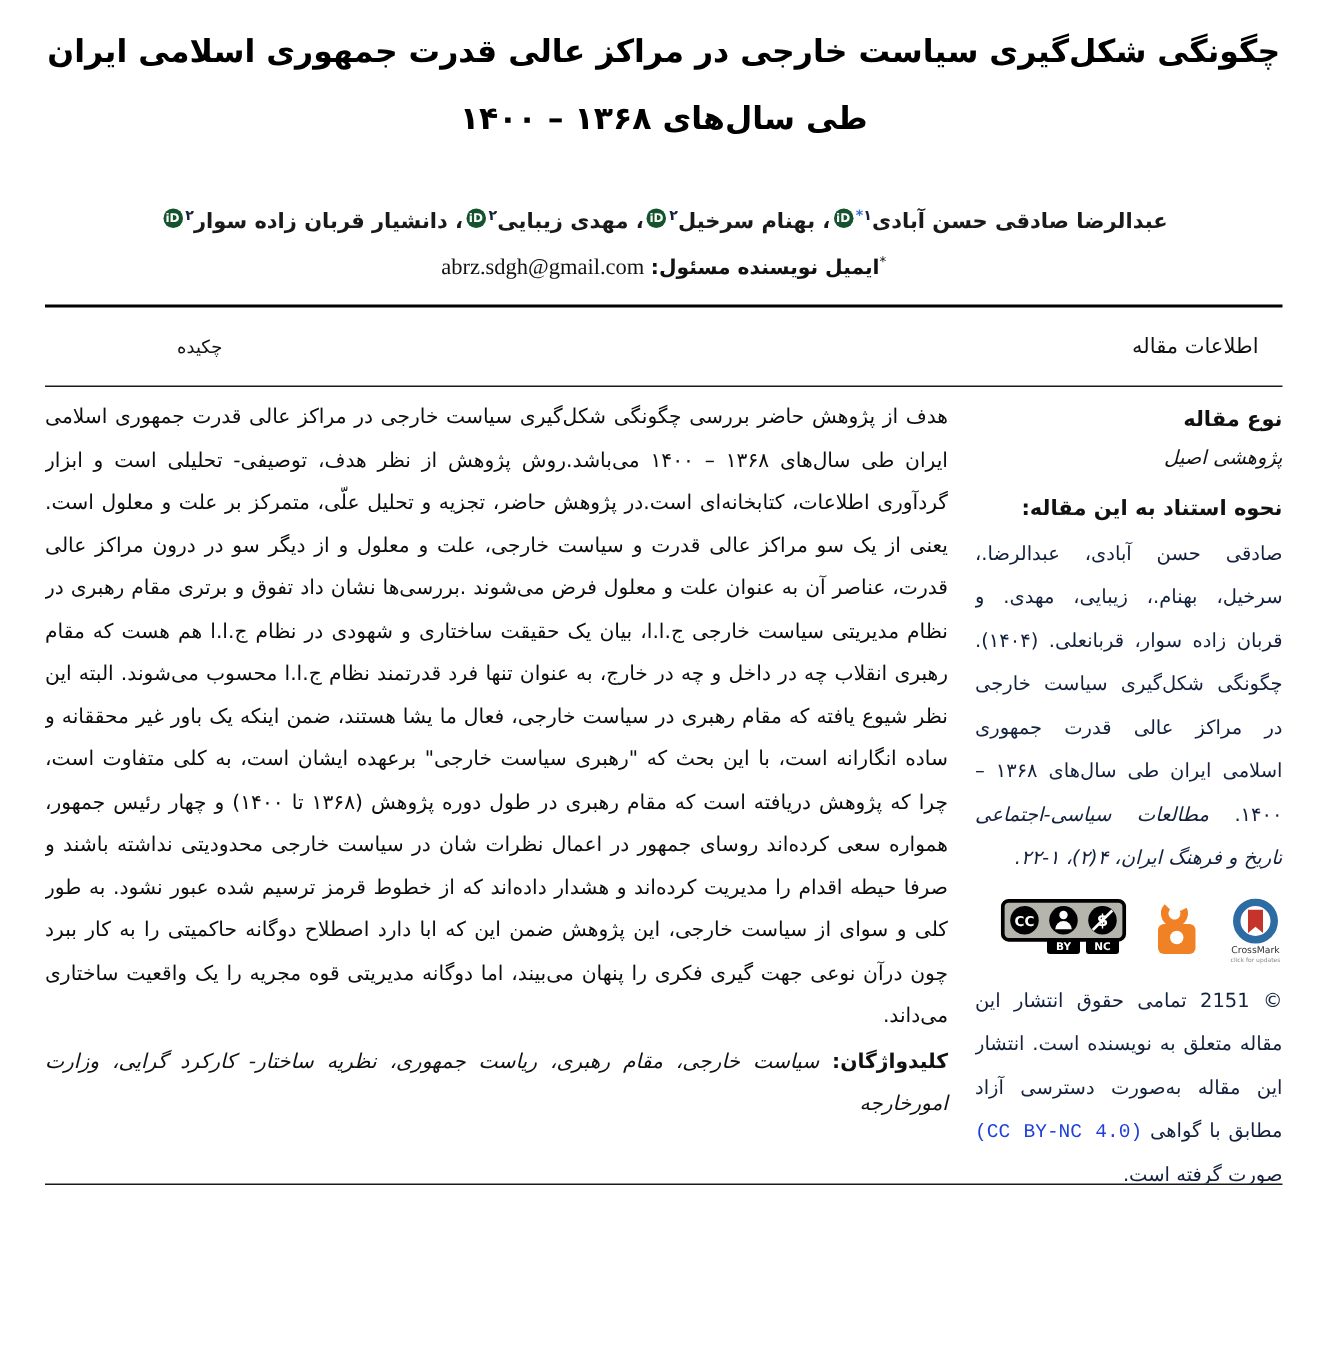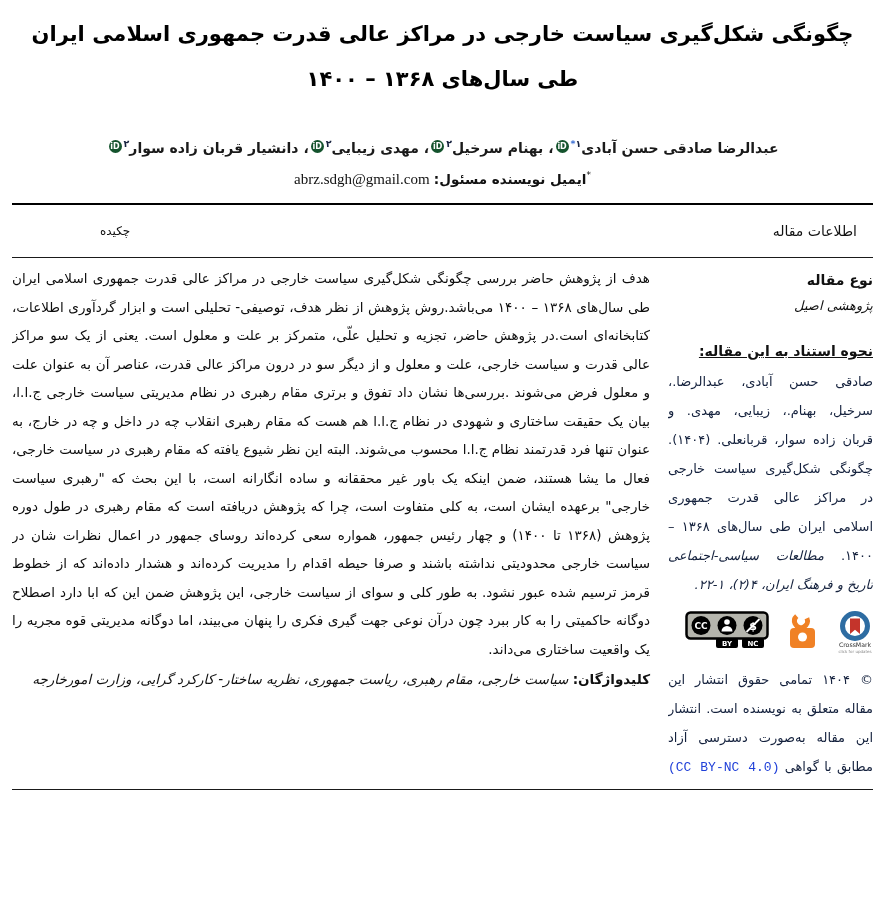--- a/index.html
+++ b/index.html
@@ -2,21 +2,21 @@
 <html lang="fa" dir="rtl"><head>
 <meta charset="utf-8">
 <style>
   * { margin:0; padding:0; box-sizing:border-box; }
   html,body { background:#ffffff; }
   body {
     width:885px; height:897px; overflow:hidden;
     font-family:"DejaVu Sans", sans-serif;
     color:#111; direction:rtl;
   }
-  .page { width:885px; height:897px; padding:0 12px; position:relative;border-radius:22px; }
+  .page { width:885px; height:897px; padding:0 30px; position:relative;border-radius:22px; }
 
   
   .title {
     padding-top:12px; text-align:center;
     font-size:21px; font-weight:bold; line-height:45px; color:#000;
   }
 
   
   .authors { margin-top:36px; text-align:center; font-size:14px; font-weight:bold; color:#1a1a1a; }
   .author { white-space:nowrap; }
@@ -59,21 +59,21 @@
   .abstract-text {
     font-size:13.5px; line-height:28.5px; text-align:justify; color:#0d0d0d;
   }
   .keywords { font-size:13.5px; line-height:28.5px; text-align:justify; margin-top:2px; }
   .keywords .kw-label { font-weight:bold; font-style:normal; }
   .keywords .kw-text { font-style:italic; }
 
   
   .sb-block-title { font-size:14px; font-weight:bold; margin-top:4px; }
   .sb-article-type { font-size:13px; font-style:italic; margin-top:10px; }
-  .sb-cite-label { font-size:14px; font-weight:bold; margin-top:30px;text-decoration:underline; }
+  .sb-cite-label { font-size:14px; font-weight:bold; margin-top:18px; }
   .sb-citation { font-size:13px; line-height:29px; text-align:justify; margin-top:8px; color:#14213d; }
   .sb-citation .journal { font-style:italic; }
 
   .badges { margin-top:12px; display:flex; align-items:flex-start; justify-content:flex-start; gap:18px; direction:ltr; flex-direction:row; }
   .badges { justify-content:flex-end; }
   .badge { display:inline-block; }
 
   .sb-copyright { font-size:13px; line-height:29px; text-align:justify; margin-top:6px; color:#14213d; }
   .license-link { color:#1f3fd8; direction:ltr; unicode-bidi:embed;font-family:Liberation Mono, monospace; }
 </style>
@@ -160,21 +160,21 @@
           <svg width="36" height="44" viewBox="0 0 36 44">
             <circle cx="18" cy="15" r="12.5" fill="#fff" stroke="#2D6CA2" stroke-width="5"></circle>
             <path d="M13 7.5 h10 v15.5 l-5 -4.2 l-5 4.2 z" fill="#C4342B"></path>
             <text x="18" y="36" font-size="6.2" text-anchor="middle" fill="#333" font-family="DejaVu Sans, sans-serif">CrossMark</text>
             <text x="18" y="42" font-size="4" text-anchor="middle" fill="#888" font-family="DejaVu Sans, sans-serif">click for updates</text>
           </svg>
         </span>
       </div>
 
       <p class="sb-copyright">
-        <span>© ۱۴۰۴ تمامی حقوق انتشار این مقاله متعلق به نویسنده است. انتشار این مقاله به‌صورت دسترسی آزاد مطابق با گواهی </span><span class="license-link">(CC BY-NC 4.0)</span><span> صورت گرفته است.</span>
+        <span>© 2151 تمامی حقوق انتشار این مقاله متعلق به نویسنده است. انتشار این مقاله به‌صورت دسترسی آزاد مطابق با گواهی </span><span class="license-link">(CC BY-NC 4.0)</span><span> صورت گرفته است.</span>
       </p>
     </aside>
 
     <main class="abstract-col">
       <p class="abstract-text">هدف از پژوهش حاضر بررسی چگونگی شکل‌گیری سیاست خارجی در مراکز عالی قدرت جمهوری اسلامی ایران طی سال‌های ۱۳۶۸ – ۱۴۰۰ می‌باشد.روش پژوهش از نظر هدف، توصیفی- تحلیلی است و ابزار گردآوری اطلاعات، کتابخانه‌ای است.در پژوهش حاضر، تجزیه و تحلیل علّی، متمرکز بر علت و معلول است. یعنی از یک سو مراکز عالی قدرت و سیاست خارجی، علت و معلول و از دیگر سو در درون مراکز عالی قدرت، عناصر آن به عنوان علت و معلول فرض می‌شوند .بررسی‌ها نشان داد تفوق و برتری مقام رهبری در نظام مدیریتی سیاست خارجی ج.ا.ا، بیان یک حقیقت ساختاری و شهودی در نظام ج.ا.ا هم هست که مقام رهبری انقلاب چه در داخل و چه در خارج، به عنوان تنها فرد قدرتمند نظام ج.ا.ا محسوب می‌شوند. البته این نظر شیوع یافته که مقام رهبری در سیاست خارجی، فعال ما یشا هستند، ضمن اینکه یک باور غیر محققانه و ساده انگارانه است، با این بحث که "رهبری سیاست خارجی" برعهده ایشان است، به کلی متفاوت است، چرا که پژوهش دریافته است که مقام رهبری در طول دوره پژوهش (۱۳۶۸ تا ۱۴۰۰) و چهار رئیس جمهور، همواره سعی کرده‌اند روسای جمهور در اعمال نظرات شان در سیاست خارجی محدودیتی نداشته باشند و صرفا حیطه اقدام را مدیریت کرده‌اند و هشدار داده‌اند که از خطوط قرمز ترسیم شده عبور نشود. به طور کلی و سوای از سیاست خارجی، این پژوهش ضمن این که ابا دارد اصطلاح دوگانه حاکمیتی را به کار ببرد چون درآن نوعی جهت گیری فکری را پنهان می‌بیند، اما دوگانه مدیریتی قوه مجریه را یک واقعیت ساختاری می‌داند.</p>
       <p class="keywords">
         <span class="kw-label">کلیدواژگان:</span>
         <span class="kw-text">سیاست خارجی، مقام رهبری، ریاست جمهوری، نظریه ساختار- کارکرد گرایی، وزارت امورخارجه</span>
       </p>
     </main>

